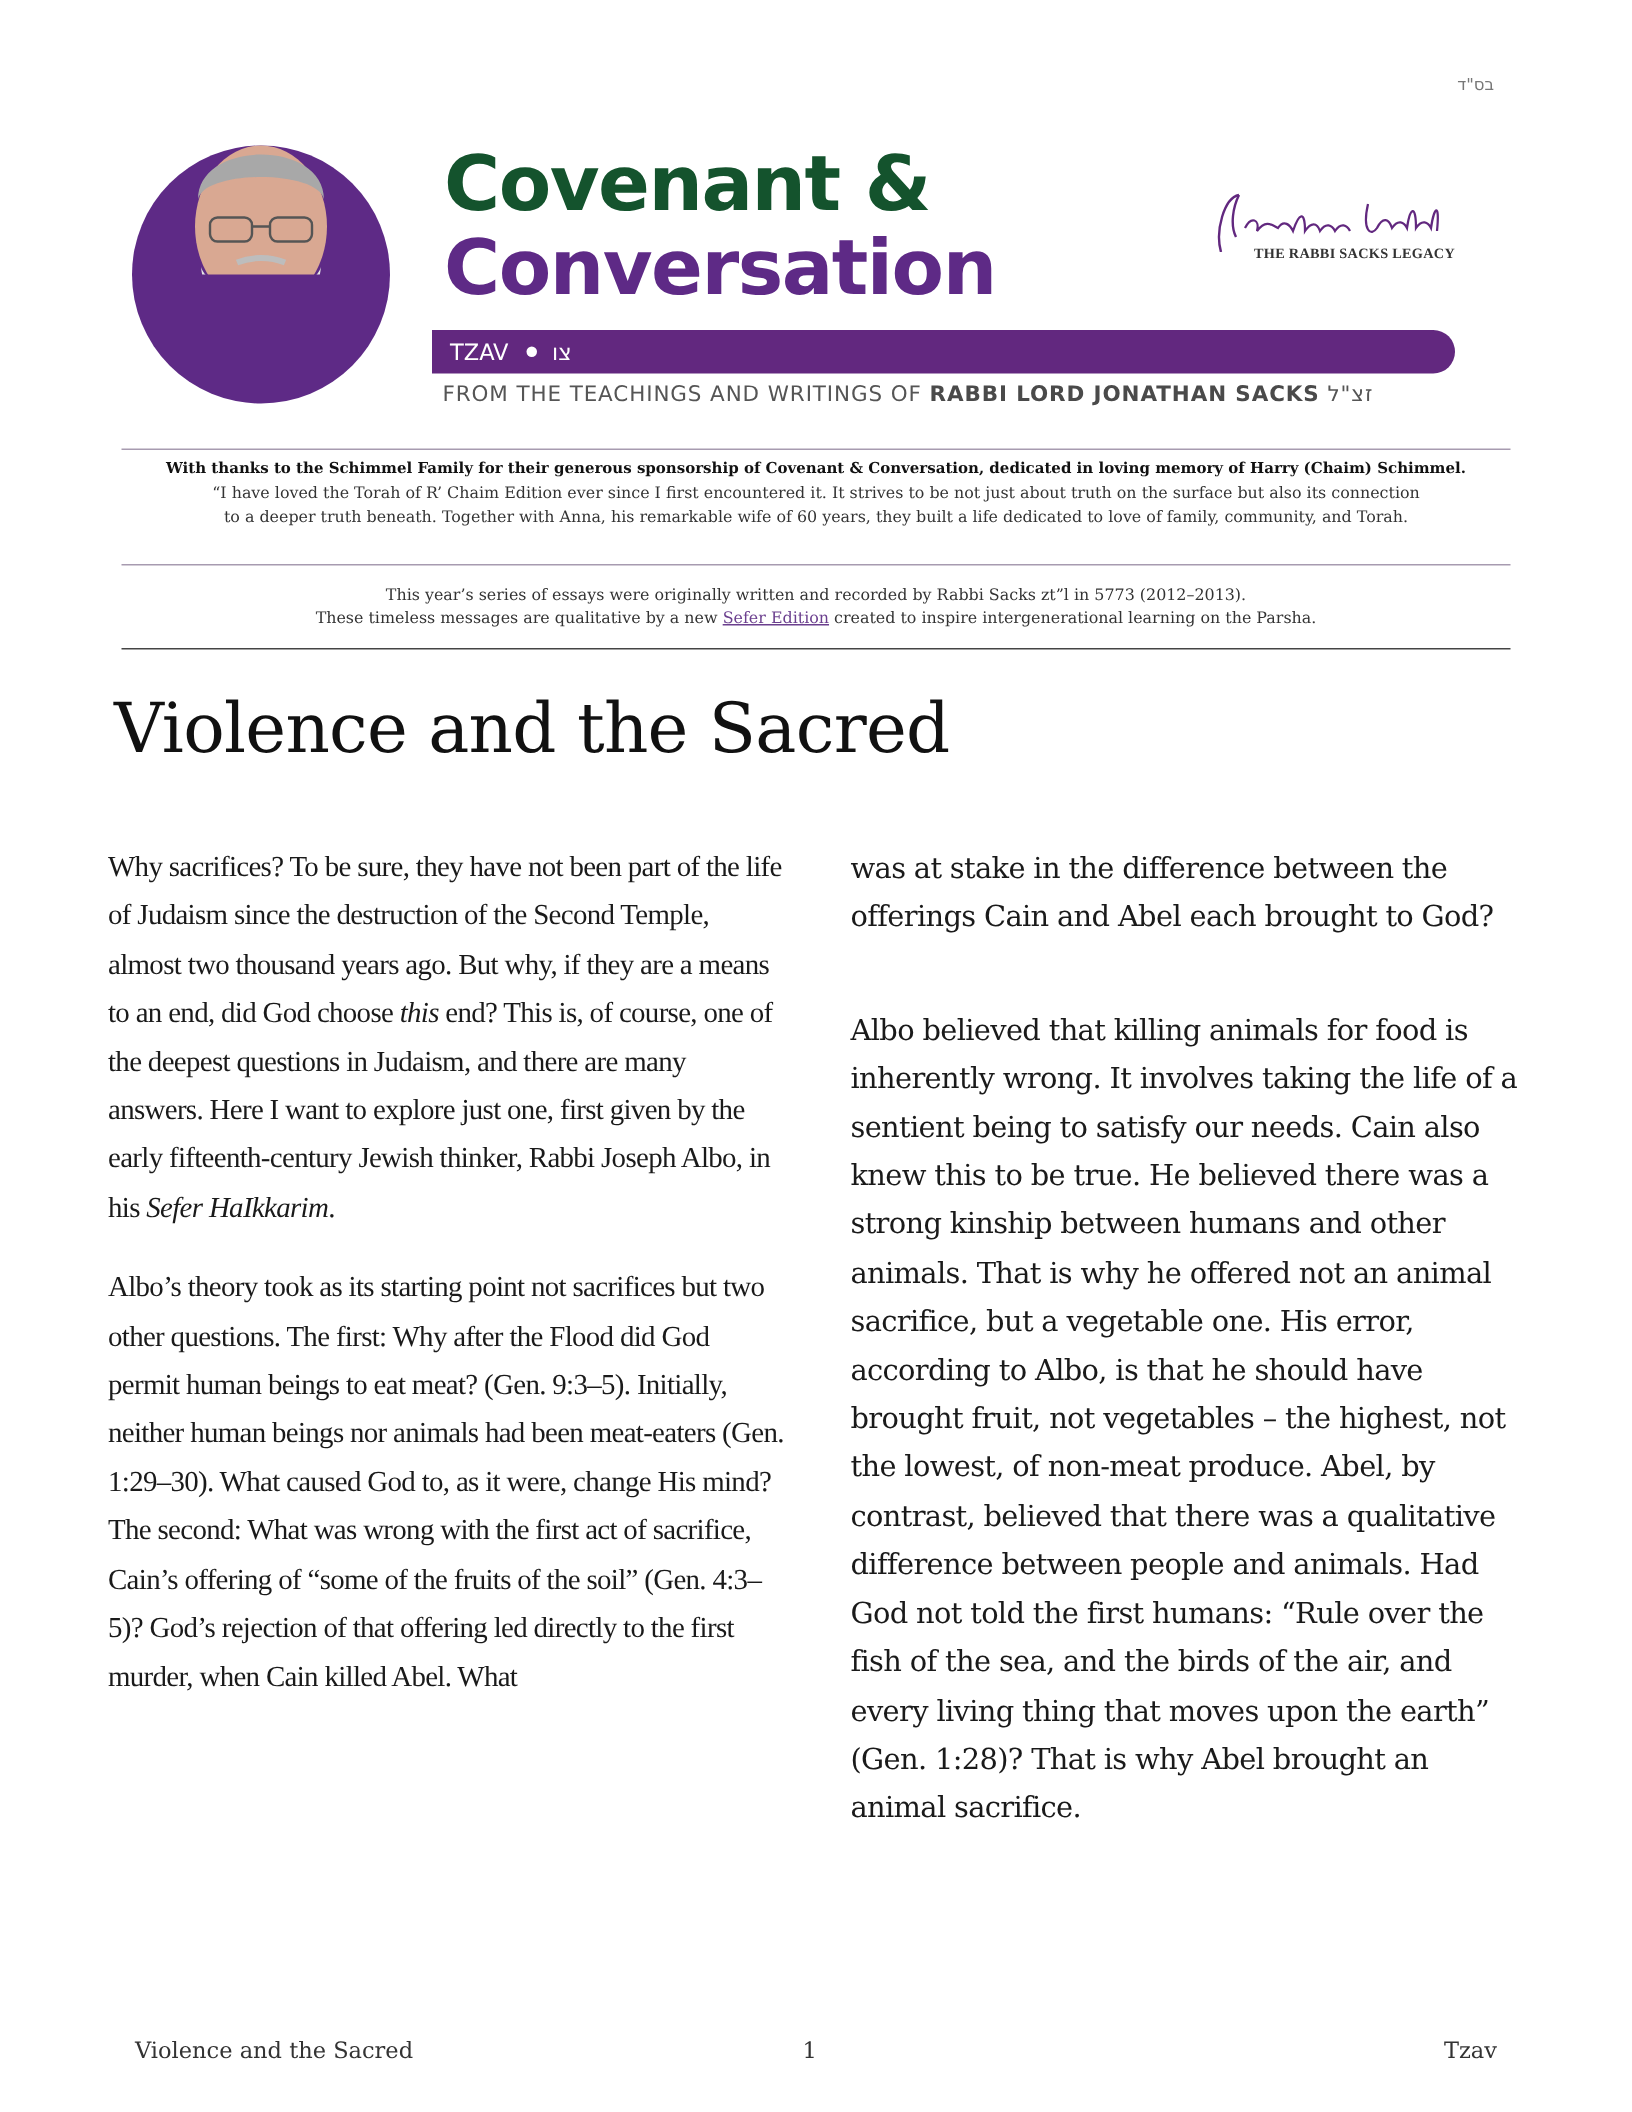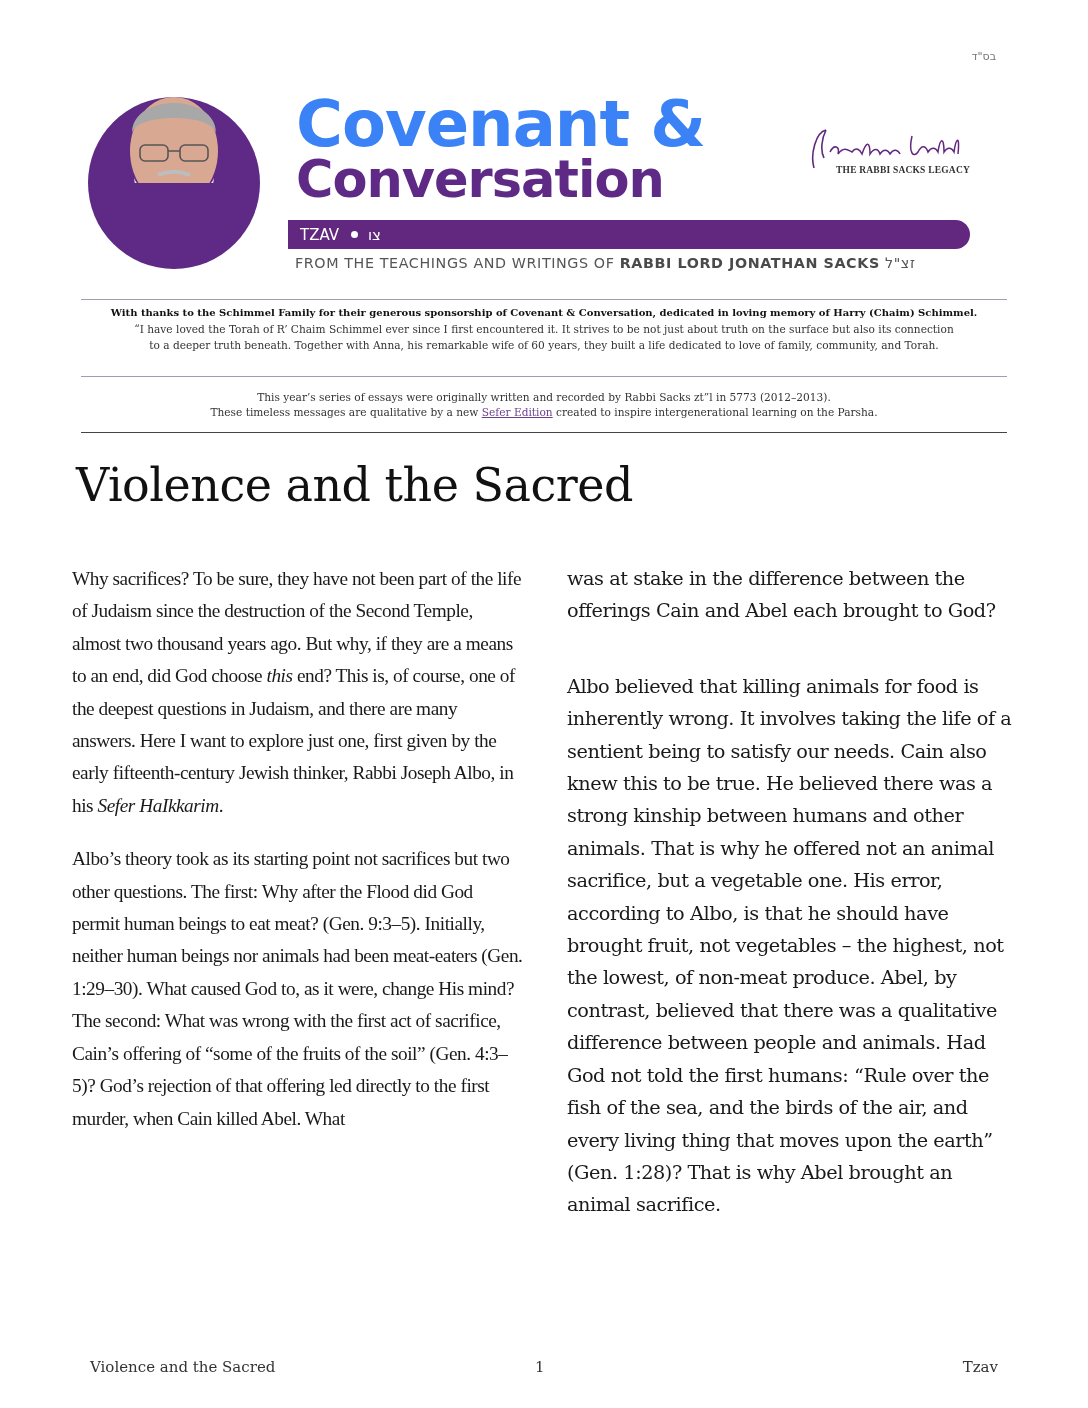--- a/index.html
+++ b/index.html
@@ -11,21 +11,21 @@
 
   
   .portrait { position: absolute; left: 88px; top: 83px; width: 174px; height: 186px; }
   .portrait .circle { position: absolute; left: 0; top: 14px; width: 172px; height: 172px;
                       border-radius: 50%; background: #5e2a86; overflow: hidden; }
   .portrait svg { position: absolute; left: 0; top: 0; }
 
   
   .mast-title { position: absolute; left: 296px; top: 96px; font-family: "DejaVu Sans", sans-serif;
                 font-weight: bold; line-height: 56px; letter-spacing: -1px; }
-  .mast-title .l1 { display: block; color: #3b82f6; font-size: 64px; text-align: center; }
+  .mast-title .l1 { display: block; color: #14532d; font-size: 51px; }
   .mast-title .l2 { display: block; color: #5e2a86; font-size: 51px; }
 
   .signature { position: absolute; left: 808px; top: 124px; width: 160px; height: 60px; }
   .signature .legacy { position: absolute; left: 28px; top: 41px; font-family: "Liberation Serif", serif;
                        font-size: 9.5px; font-weight: bold; color: #333; letter-spacing: 0.2px; white-space: nowrap; }
 
   .parsha-bar { position: absolute; left: 288px; top: 220px; width: 682px; height: 29px;
                 background: #62287f; border-radius: 0 15px 15px 0; display: flex; align-items: center;
                 padding-left: 12px; box-sizing: border-box; color: #fff;
                 font-family: "DejaVu Sans", sans-serif; font-size: 15px; }
@@ -112,21 +112,21 @@
 </div>
 
 <div class="teachings">
   <span>FROM THE TEACHINGS AND WRITINGS OF </span><b>RABBI LORD JONATHAN SACKS</b>
   <span style="direction: rtl; unicode-bidi: embed;">זצ"ל</span>
 </div>
 
 <div class="rule" style="top:299px"></div>
 <div class="sponsor">
   <div class="bold">With thanks to the Schimmel Family for their generous sponsorship of Covenant &amp; Conversation, dedicated in loving memory of Harry (Chaim) Schimmel.</div>
-  <div>“I have loved the Torah of R’ Chaim Schimmel ever since I first encountered it. It strives to be not just about truth on the surface but also its connection</div>
+  <div>“I have loved the Torah of R’ Chaim Edition ever since I first encountered it. It strives to be not just about truth on the surface but also its connection</div>
   <div>to a deeper truth beneath. Together with Anna, his remarkable wife of 60 years, they built a life dedicated to love of family, community, and Torah.</div>
 </div>
 <div class="rule" style="top:376px"></div>
 
 <div class="series">
   <div>This year’s series of essays were originally written and recorded by Rabbi Sacks zt”l in 5773 (2012–2013).</div>
   <div><span>These timeless messages are qualitative by a new </span><a>Sefer Edition</a><span> created to inspire intergenerational learning on the Parsha.</span></div>
 </div>
 <div class="rule dark" style="top:432px"></div>
 

